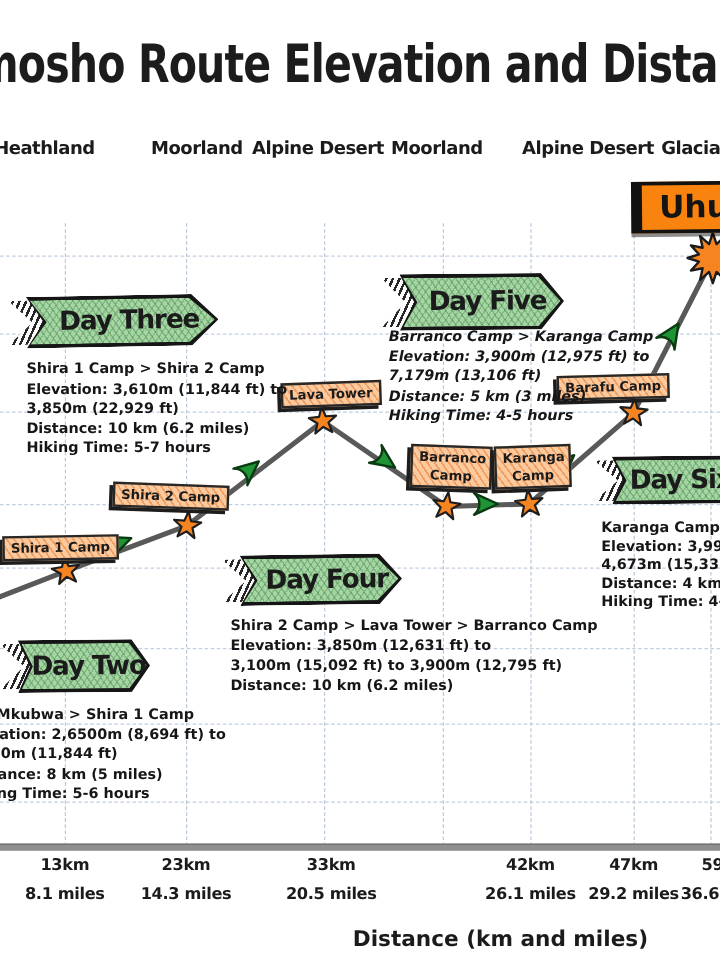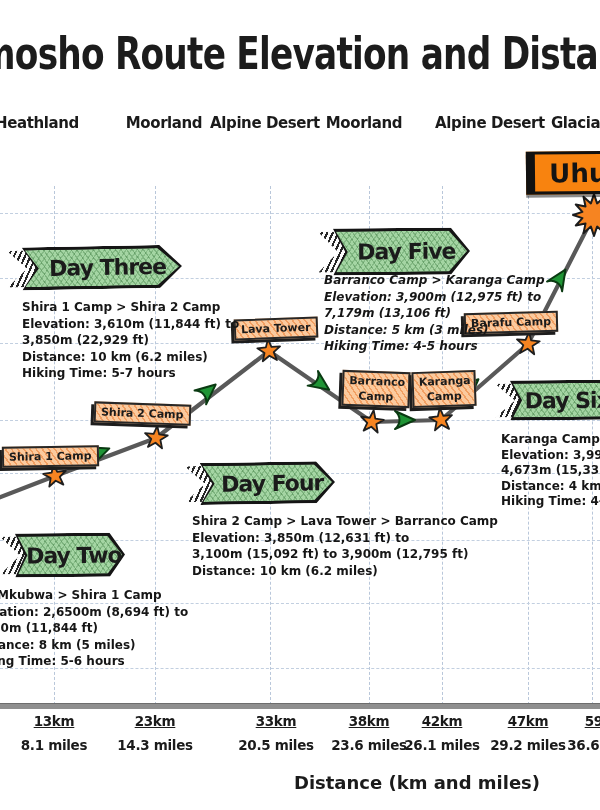--- a/index.html
+++ b/index.html
@@ -55,21 +55,21 @@
   .info{position:absolute;font-size:12px;font-weight:700;line-height:16.5px;white-space:nowrap;color:#161616;}
   .info-day2{left:-29px;top:587px;}
   .info-day3{left:22px;top:299px;}
   .info-day4{left:192px;top:513px;}
   .info-day5{left:324px;top:272px;font-style:italic;}
   .info-day6{left:501px;top:432px;line-height:15.5px;}
   
   .axis-line{position:absolute;left:0;top:703px;width:600px;height:5px;background:#8f8f8f;border-top:1px solid #6d6d6d;}
   .tick{position:absolute;top:713px;transform:translateX(-50%);text-align:center;font-weight:800;
     font-size:13.5px;letter-spacing:-.3px;white-space:nowrap;}
-  .tick .km{display:block;margin-bottom:8px;text-decoration:underline;}
+  .tick .km{display:block;margin-bottom:8px;}
   .t1{left:54px}.t2{left:155px}.t3{left:276px}.t4{left:369px}.t5{left:442px}.t6{left:528px}.t7{left:605px}
   .axis-title{position:absolute;top:772px;left:417px;transform:translateX(-50%);font-size:18px;font-weight:800;white-space:nowrap;}
 </style>
 </head>
 <body>
 
 <div class="stage">
 
   <div class="page-title">Lemosho Route Elevation and Distance</div>
 
@@ -222,24 +222,20 @@
     <span class="mi">8.1 miles</span>
   </div>
   <div class="tick t2">
     <span class="km">23km</span>
     <span class="mi">14.3 miles</span>
   </div>
   <div class="tick t3">
     <span class="km">33km</span>
     <span class="mi">20.5 miles</span>
   </div>
-  <div class="tick t4">
-    <span class="km">38km</span>
-    <span class="mi">23.6 miles</span>
-  </div>
   <div class="tick t5">
     <span class="km">42km</span>
     <span class="mi">26.1 miles</span>
   </div>
   <div class="tick t6">
     <span class="km">47km</span>
     <span class="mi">29.2 miles</span>
   </div>
   <div class="tick t7">
     <span class="km">59km</span>

